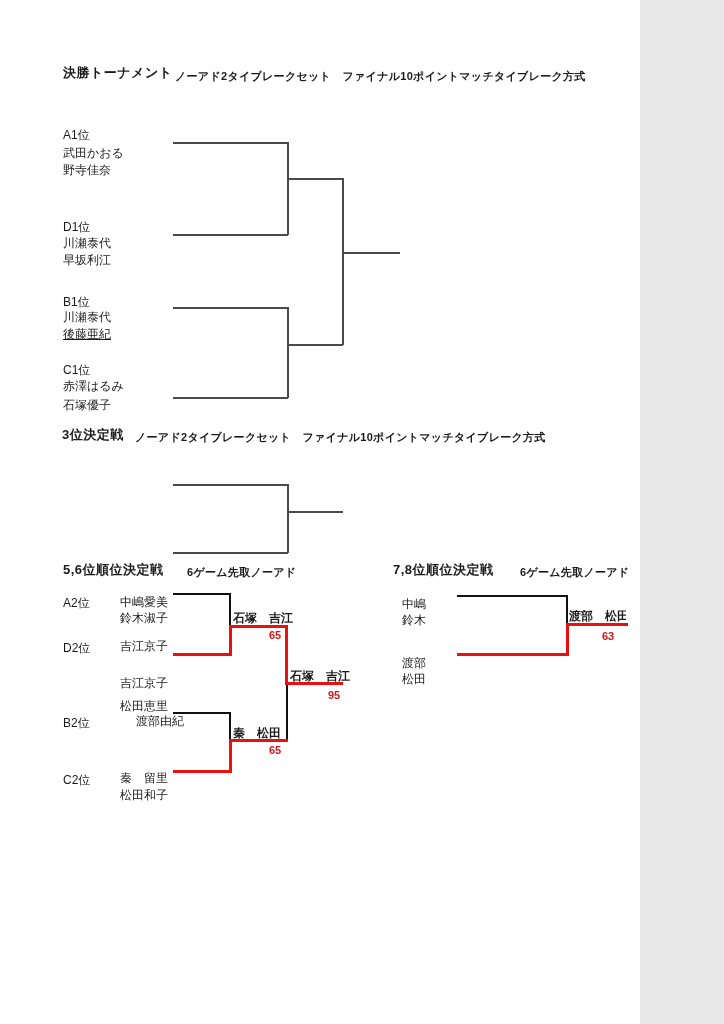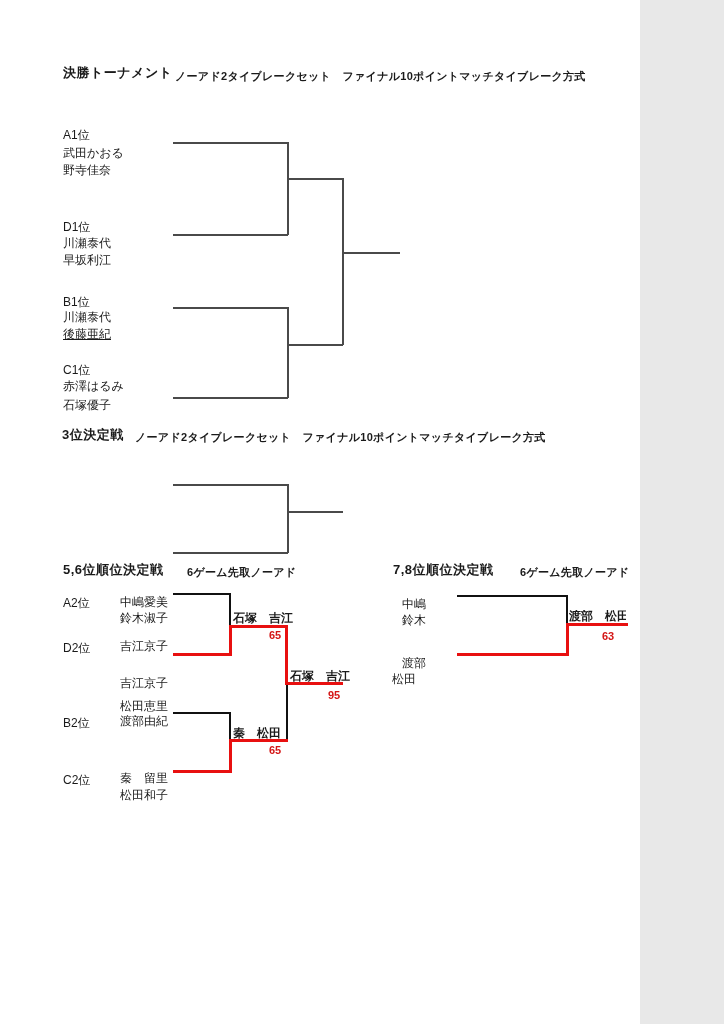--- a/index.html
+++ b/index.html
@@ -71,21 +71,21 @@
 
   <span class="t seed" style="left:63px;top:597px;">A2位</span>
   <span class="t name" style="left:120px;top:596px;">中嶋愛美</span>
   <span class="t name" style="left:120px;top:612px;">鈴木淑子</span>
 
   <span class="t seed" style="left:63px;top:642px;">D2位</span>
   <span class="t name" style="left:120px;top:640px;">吉江京子</span>
   <span class="t name" style="left:120px;top:677px;">吉江京子</span>
 
   <span class="t seed" style="left:63px;top:717px;">B2位</span>
-  <span class="t name" style="left:120px;top:715px;">渡部由紀</span>
+  <span class="t name" style="left:136px;top:715px;">渡部由紀</span>
   <span class="t name" style="left:120px;top:700px;">松田恵里</span>
 
   <span class="t seed" style="left:63px;top:774px;">C2位</span>
   <span class="t name" style="left:120px;top:772px;">秦　留里</span>
   <span class="t name" style="left:120px;top:789px;">松田和子</span>
 
   <div class="ln bh" style="left:173px;top:593px;width:58px;"></div>
   <div class="ln bv" style="left:229px;top:593px;height:33px;"></div>
   <div class="ln bh" style="left:173px;top:712px;width:58px;"></div>
   <div class="ln bv" style="left:229px;top:712px;height:28px;"></div>
@@ -106,21 +106,21 @@
   <span class="t score" style="left:328px;top:689px;">95</span>
   <span class="t win" style="left:233px;top:727px;">秦　松田</span>
   <span class="t score" style="left:269px;top:744px;">65</span>
 
   <span class="t title" style="left:393px;top:563px;">7,8位順位決定戦</span>
   <span class="t sub" style="left:520px;top:566px;">6ゲーム先取ノーアド</span>
 
   <span class="t name" style="left:402px;top:598px;">中嶋</span>
   <span class="t name" style="left:402px;top:614px;">鈴木</span>
   <span class="t name" style="left:402px;top:657px;">渡部</span>
-  <span class="t name" style="left:392px;top:673px;">松田</span>
+  <span class="t name" style="left:402px;top:673px;">松田</span>
 
   <div class="ln bh" style="left:457px;top:595px;width:111px;"></div>
   <div class="ln bv" style="left:566px;top:595px;height:29px;"></div>
   <div class="ln rh" style="left:566px;top:623px;width:62px;"></div>
   <div class="ln rv" style="left:566px;top:623px;height:33px;"></div>
   <div class="ln rh" style="left:457px;top:653px;width:111px;"></div>
 
   <span class="t win clip" style="left:569px;top:610px;width:57px;">渡部　松田</span>
   <span class="t score" style="left:602px;top:630px;text-align:center;">63</span>
 

